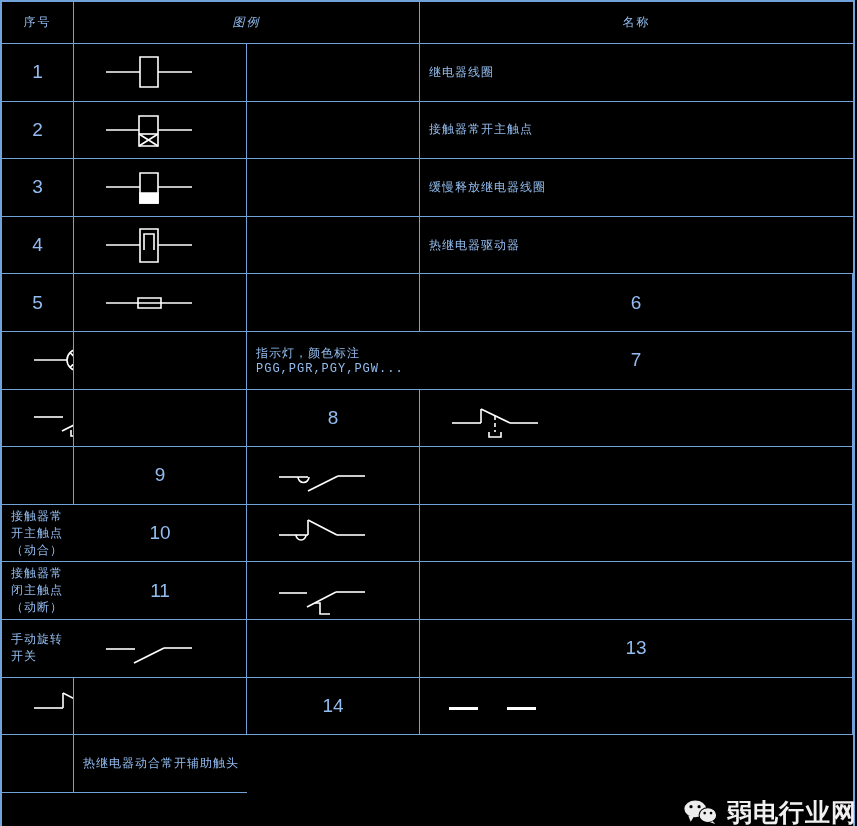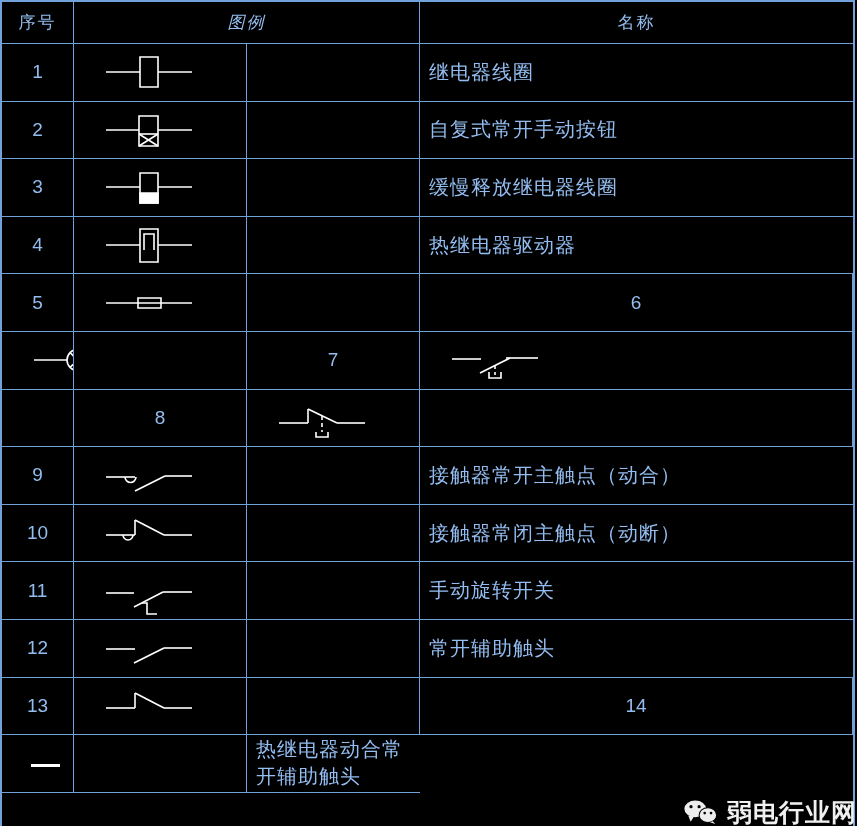--- a/index.html
+++ b/index.html
@@ -24,26 +24,26 @@
   }
   .cell{
     border-right:1px solid var(--line);
     border-bottom:1px solid var(--line);
     color:var(--text);
     display:flex;align-items:center;
     overflow:hidden;
   }
   .cell.last-col{border-right:none;}
   .cell.center{justify-content:center;}
-  .header-cell{font-size:17px;letter-spacing:2px;}
+  .header-cell{font-size:12px;letter-spacing:2px;}
   .legend-span{grid-column:2 / span 2;font-style:italic;}
   .num-cell{font-size:19px;justify-content:center;}
   .symbol-cell{padding-left:29px;}
   .spare-cell{}
-  .name-cell{font-size:20px;letter-spacing:1px;padding-left:9px;font-family:Liberation Mono, monospace;}
+  .name-cell{font-size:12px;letter-spacing:1px;padding-left:9px;font-family:Liberation Mono, monospace;}
   .symbol-cell svg{display:block;}
   .watermark{
     position:absolute;left:684px;top:795px;width:173px;height:34px;
     display:flex;align-items:center;gap:10px;color:var(--wm);
   }
   .watermark .wm-text{
     font-size:25px;font-weight:bold;letter-spacing:1px;white-space:nowrap;
   }
 </style>
 </head>
@@ -83,21 +83,21 @@
             <path d="M55,26 H89" stroke="#ffffff" fill="none" stroke-width="1.6"></path>
             <path d="M36,12 H55 V42 H36 Z" stroke="#ffffff" fill="none" stroke-width="1.6"></path>
             <path d="M36,30 H55" stroke="#ffffff" fill="none" stroke-width="1.6"></path>
             <path d="M36,30 L55,42" stroke="#ffffff" fill="none" stroke-width="1.6"></path>
             <path d="M55,30 L36,42" stroke="#ffffff" fill="none" stroke-width="1.6"></path>
           </svg>
         </span>
   </div>
   <div class="cell spare-cell"></div>
   <div class="cell name-cell last-col">
-    <span>自复式常开手动按钮</span>
+    <span>接触器常开主触点</span>
   </div>
 
   <div class="cell num-cell">
     <span>3</span>
   </div>
   <div class="cell symbol-cell">
     <span>
           <svg viewBox="0 0 92 52" width="92" height="52">
             <path d="M3,26 H37" stroke="#ffffff" fill="none" stroke-width="1.6"></path>
             <path d="M55,26 H89" stroke="#ffffff" fill="none" stroke-width="1.6"></path>
@@ -150,20 +150,23 @@
           <svg viewBox="0 0 92 52" width="92" height="52">
             <path d="M3,26 H36" stroke="#ffffff" fill="none" stroke-width="1.6"></path>
             <path d="M57,26 H89" stroke="#ffffff" fill="none" stroke-width="1.6"></path>
             <circle cx="46.5" cy="26" r="10.5" stroke="#ffffff" fill="none" stroke-width="1.6"></circle>
             <path d="M39,18.5 L54,33.5" stroke="#ffffff" fill="none" stroke-width="1.6"></path>
             <path d="M54,18.5 L39,33.5" stroke="#ffffff" fill="none" stroke-width="1.6"></path>
           </svg>
         </span>
   </div>
   <div class="cell spare-cell"></div>
+  <div class="cell name-cell last-col">
+    <span>指示灯，颜色标注PGG,PGR,PGY,PGW...</span>
+  </div>
 
   <div class="cell num-cell">
     <span>7</span>
   </div>
   <div class="cell symbol-cell">
     <span>
           <svg viewBox="0 0 92 52" width="92" height="52">
             <path d="M3,25 H32" stroke="#ffffff" fill="none" stroke-width="1.6"></path>
             <path d="M57,24 H89" stroke="#ffffff" fill="none" stroke-width="1.6"></path>
             <path d="M31,39 L61,24" stroke="#ffffff" fill="none" stroke-width="1.6"></path>
@@ -239,36 +242,30 @@
             <path d="M60,27 H89" stroke="#ffffff" fill="none" stroke-width="1.6"></path>
             <path d="M39,38 H44 V49 H54" stroke="#ffffff" fill="none" stroke-width="1.6"></path>
           </svg>
         </span>
   </div>
   <div class="cell spare-cell"></div>
   <div class="cell name-cell last-col">
     <span>手动旋转开关</span>
   </div>
 
-  <div class="cell num-cell">
-    <span>12</span>
-  </div>
   <div class="cell symbol-cell">
     <span>
           <svg viewBox="0 0 92 52" width="92" height="52">
             <path d="M3,27 H32" stroke="#ffffff" fill="none" stroke-width="1.6"></path>
             <path d="M31,41 L61,26" stroke="#ffffff" fill="none" stroke-width="1.6"></path>
             <path d="M61,26 H89" stroke="#ffffff" fill="none" stroke-width="1.6"></path>
           </svg>
         </span>
   </div>
   <div class="cell spare-cell"></div>
-  <div class="cell name-cell last-col">
-    <span>常开辅助触头</span>
-  </div>
 
   <div class="cell num-cell">
     <span>13</span>
   </div>
   <div class="cell symbol-cell">
     <span>
           <svg viewBox="0 0 92 52" width="92" height="52">
             <path d="M3,28 H32" stroke="#ffffff" fill="none" stroke-width="1.6"></path>
             <path d="M32,28 V13" stroke="#ffffff" fill="none" stroke-width="1.6"></path>
             <path d="M32,13 L61,28" stroke="#ffffff" fill="none" stroke-width="1.6"></path>

